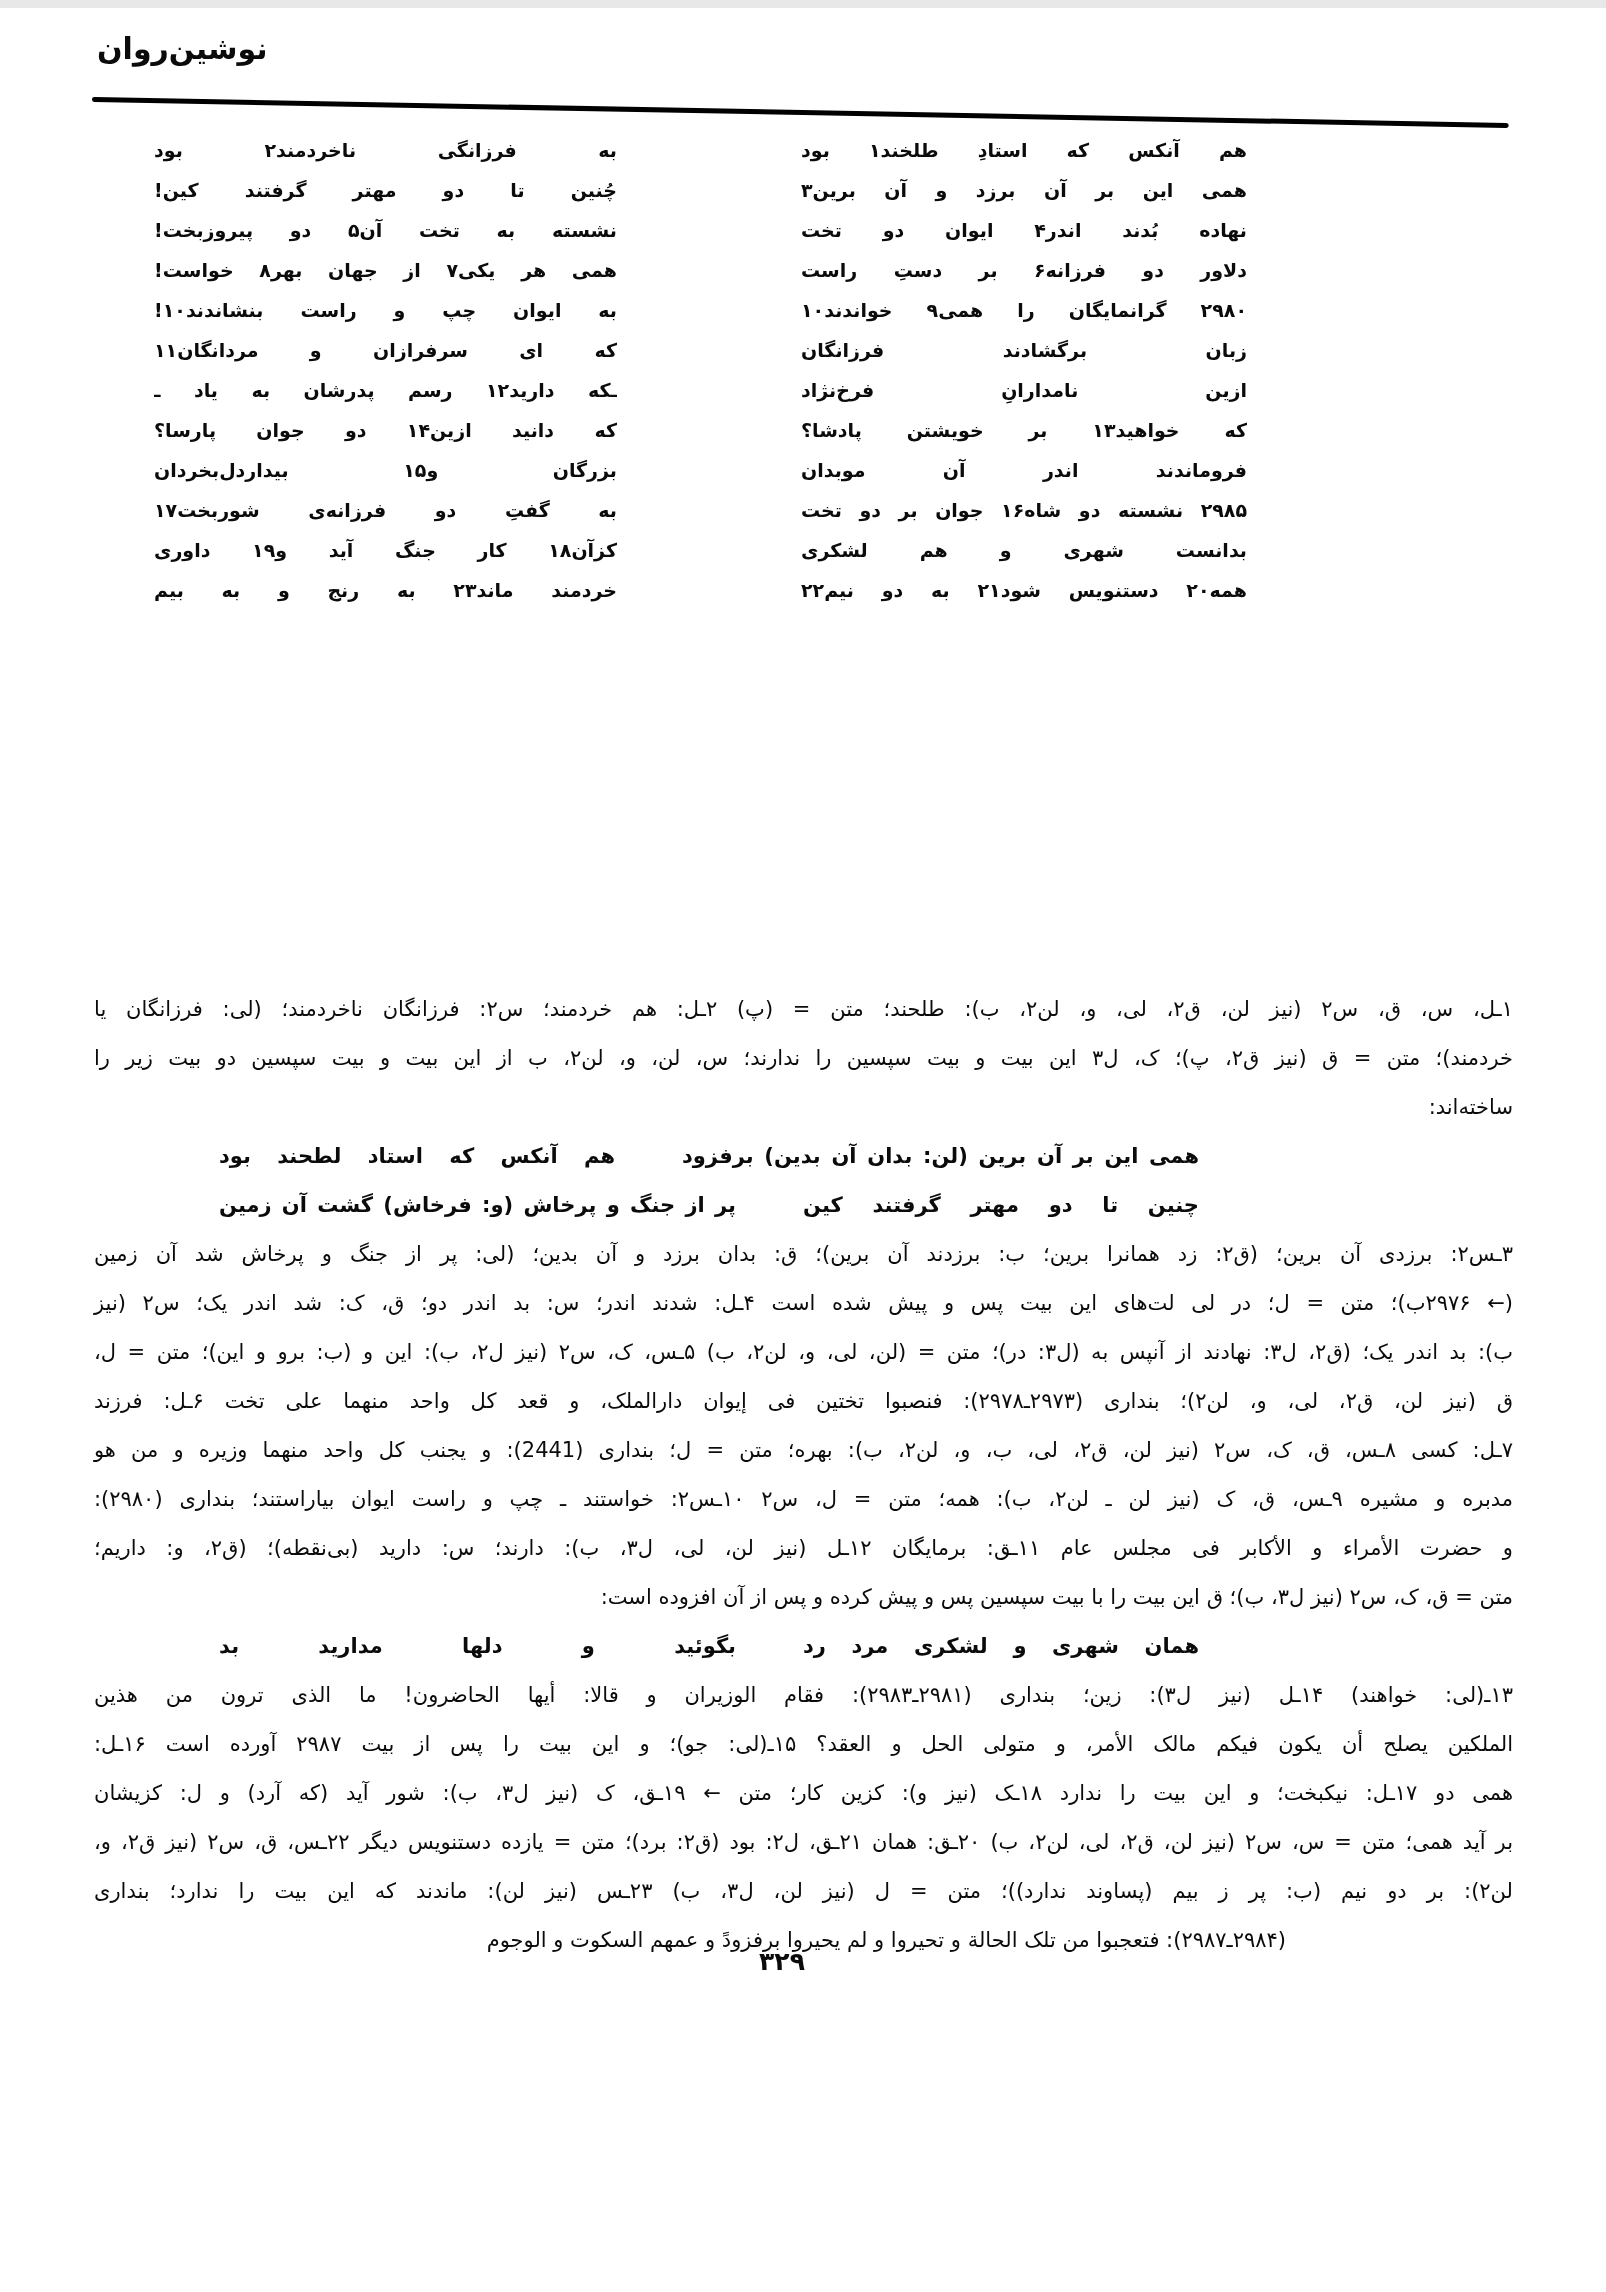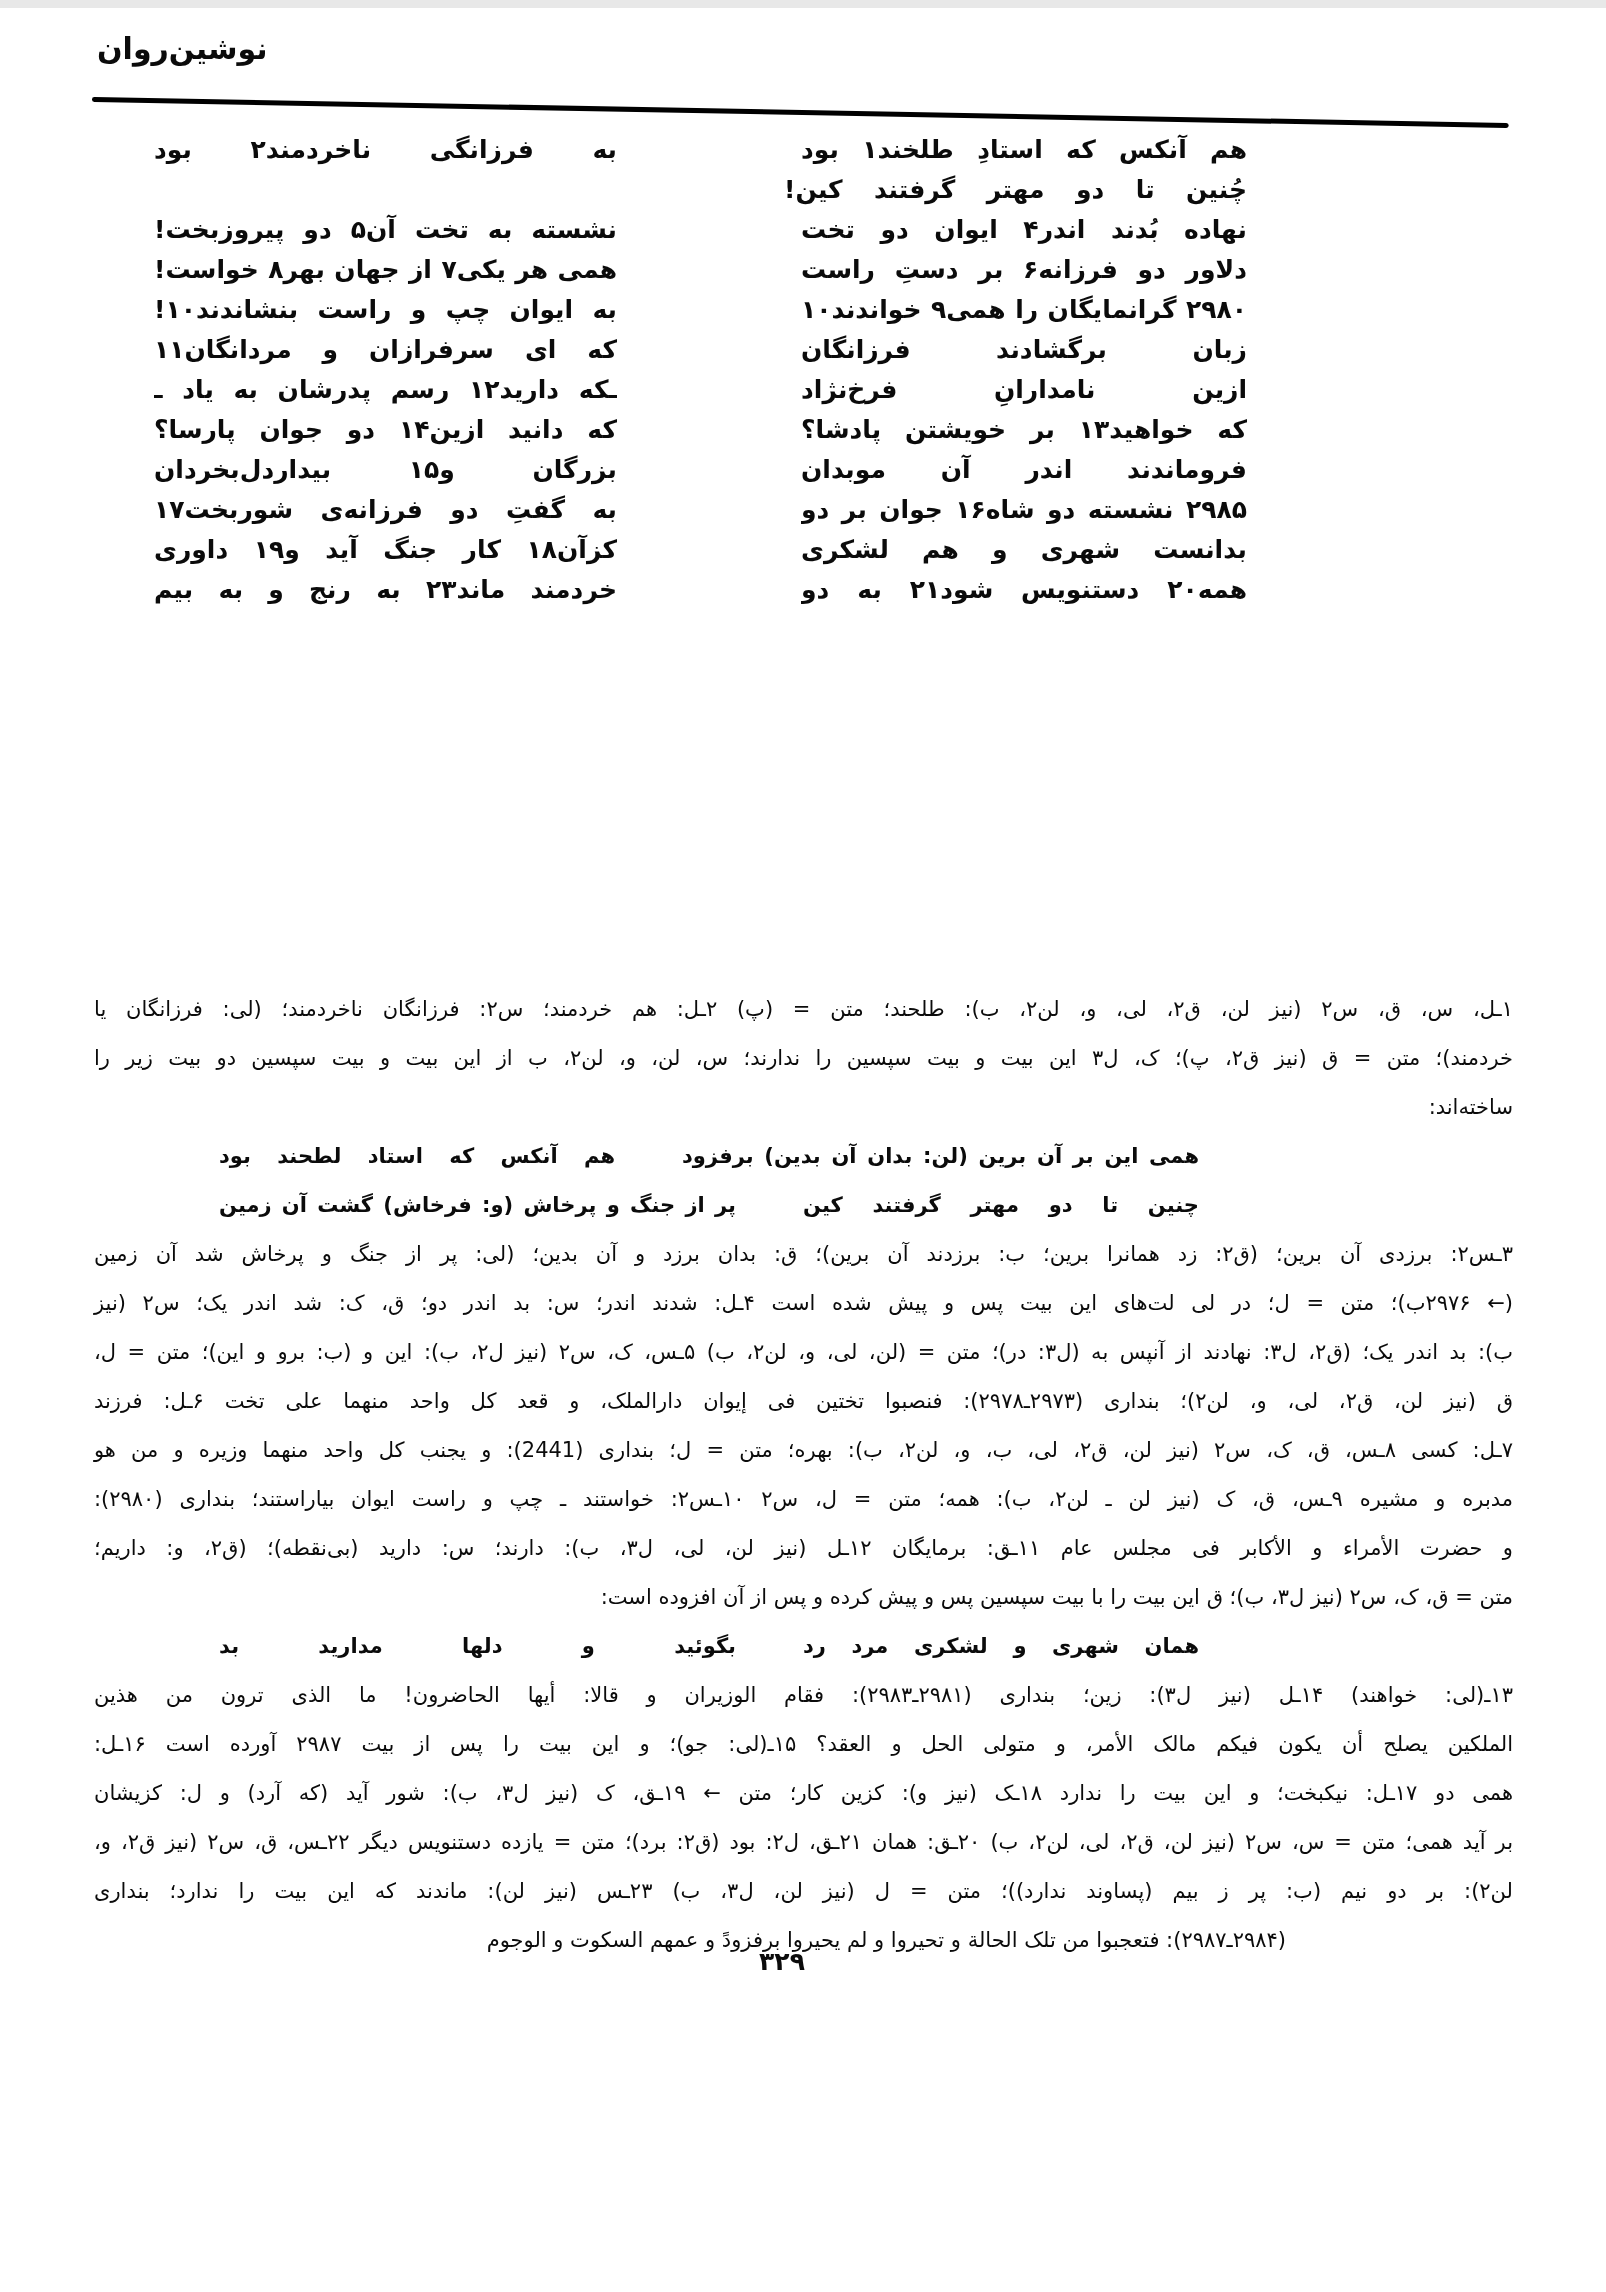--- a/index.html
+++ b/index.html
@@ -11,21 +11,21 @@
   .running-title{
     position:absolute;left:97px;top:23px;font-size:30px;font-weight:bold;
     letter-spacing:0px;direction:rtl;
   }
   .header-rule{
     position:absolute;left:92px;top:89px;width:1417px;height:4.8px;background:#000;
     transform:rotate(1.05deg);transform-origin:left top;border-radius:2.9px;
   }
   .poem{position:absolute;left:154px;top:122px;width:1093px;}
   .verse-row{display:flex;justify-content:space-between;height:40px;line-height:40px;}
-  .hemi{font-size:25px;font-weight:700;text-align:justify;text-align-last:justify;overflow:hidden;}
+  .hemi{font-size:19px;font-weight:700;text-align:justify;text-align-last:justify;overflow:hidden;}
   .h-first{width:446px;}
   .h-second{width:463px;}
   .footnotes{
     position:absolute;left:94px;top:977px;width:1419px;
     font-size:21px;line-height:49px;font-weight:400;
   }
   .fl{text-align:justify;text-align-last:justify;}
   .fl-short{text-align:right;text-align-last:right;}
   .fl-indent{text-align:right;text-align-last:right;padding-right:227px;}
   .q-row{display:flex;justify-content:space-between;margin-right:314px;width:980px;}
@@ -44,20 +44,21 @@
 
   <div class="running-title">نوشین‌روان</div>
   <div class="header-rule"></div>
 
   <div class="poem">
     <div class="verse-row">
       <div class="hemi h-first">هم آنکس که استادِ طلخند۱ بود</div>
       <div class="hemi h-second">به فرزانگی ناخردمند۲ بود</div>
     </div>
     <div class="verse-row">
+      <div class="hemi h-first">همی این بر آن برزد و آن برین۳</div>
       <div class="hemi h-second">چُنین تا دو مهتر گرفتند کین!</div>
     </div>
     <div class="verse-row">
       <div class="hemi h-first">نهاده بُدند اندر۴ ایوان دو تخت</div>
       <div class="hemi h-second">نشسته به تخت آن۵ دو پیروزبخت!</div>
     </div>
     <div class="verse-row">
       <div class="hemi h-first">دلاور دو فرزانه۶ بر دستِ راست</div>
       <div class="hemi h-second">همی هر یکی۷ از جهان بهر۸ خواست!</div>
     </div>

